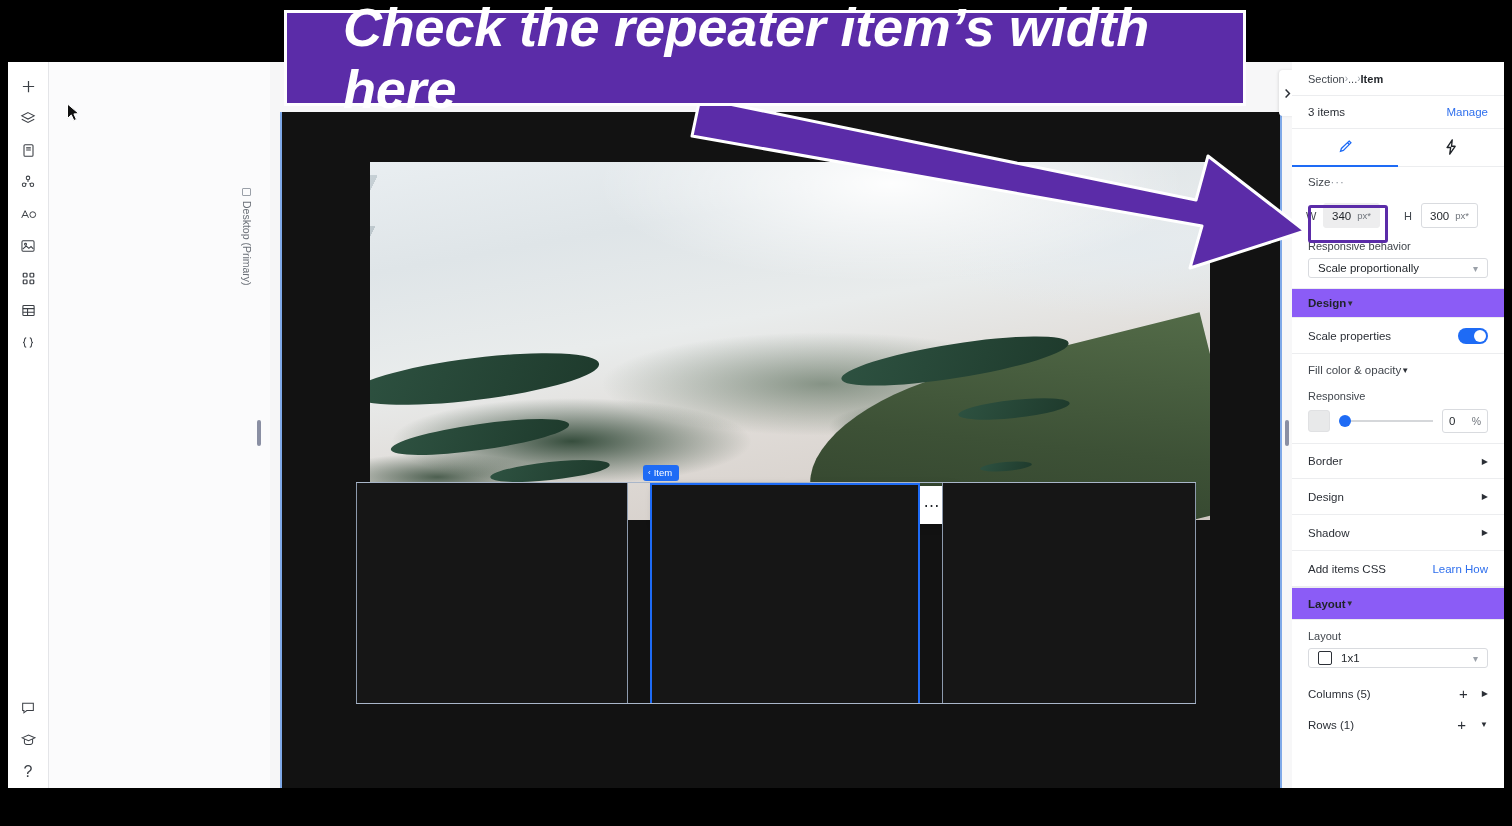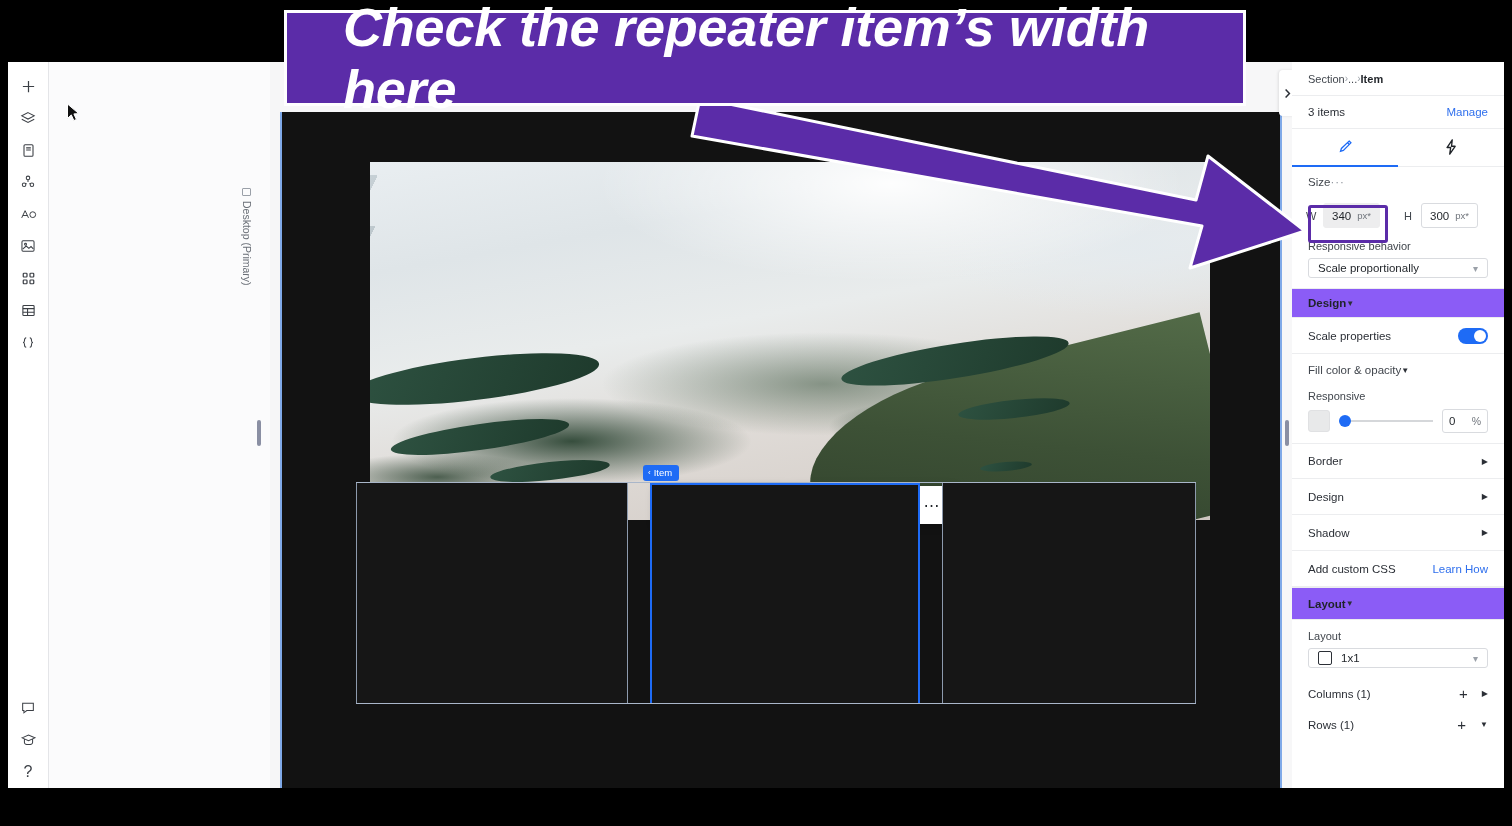--- a/index.html
+++ b/index.html
@@ -560,40 +560,40 @@
     </div>
     <div class="prop-row">
       <span>Design</span>
       <span class="arrow-r">▶</span>
     </div>
     <div class="prop-row">
       <span>Shadow</span>
       <span class="arrow-r">▶</span>
     </div>
     <div class="prop-row">
-      <span>Add custom CSS</span>
+      <span>Add items CSS</span>
       <span class="link">Learn How</span>
     </div>
 
     <div class="sec-head shaded" style="height:33px;">
       <span class="t">Layout</span>
       <span class="caret">▼</span>
     </div>
 
     <div class="sub-lbl" style="padding-top:10px;">Layout</div>
     <div class="select with-icon">
       <span class="sel-left">
         <span class="sel-box"></span>
         <span>1x1</span>
       </span>
       <span class="chev">▾</span>
     </div>
 
     <div class="cnt-row">
-      <span>Columns (1)</span>
+      <span>Columns (5)</span>
       <span class="cnt-ctrls">
         <span class="plus">+</span>
         <span class="arrow-r">▶</span>
       </span>
     </div>
     <div class="cnt-row">
       <span>Rows (1)</span>
       <span class="cnt-ctrls">
         <span class="plus">+</span>
         <span class="caret">▼</span>

